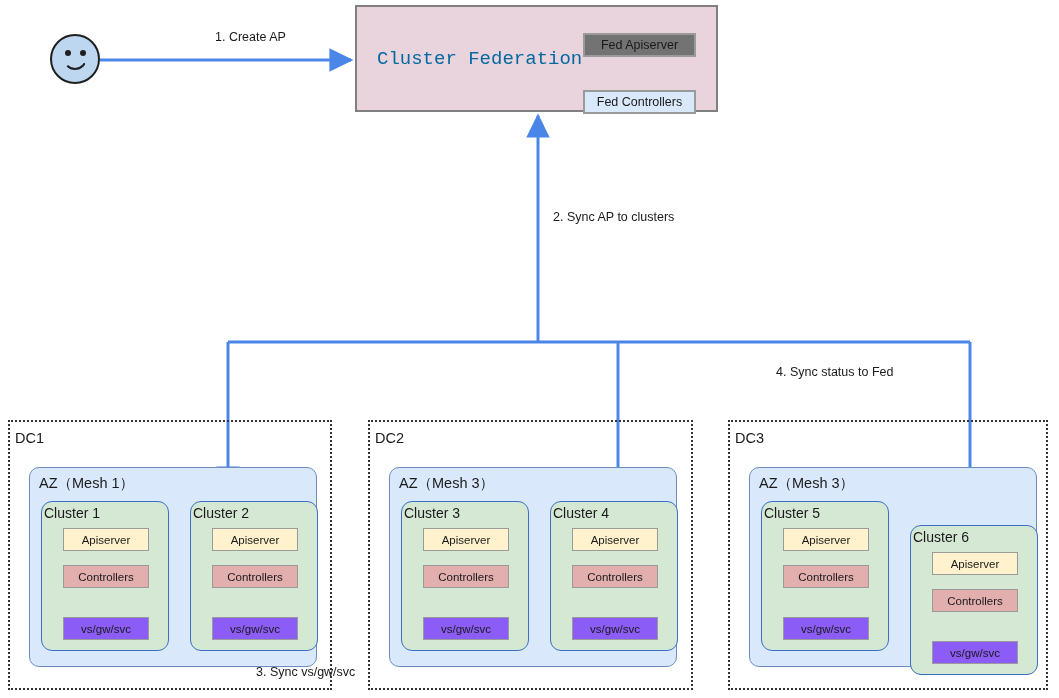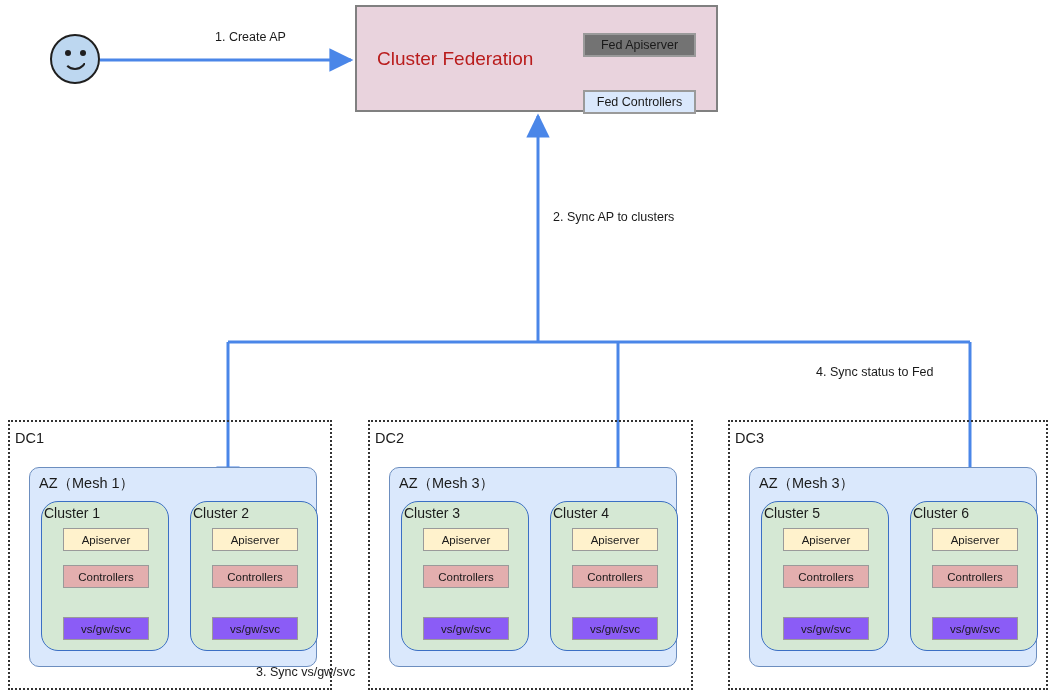--- a/index.html
+++ b/index.html
@@ -67,22 +67,23 @@
   .fed-box {
     left: 355px; top: 5px;
     width: 363px; height: 107px;
     background: #e9d3dd;
     border: 2px solid #808080;
   }
   .fed-title {
     position: absolute;
     left: 20px; top: 41px;
     font-size: 19px;
-    color: #b91c1c;
-    white-space: nowrap;
+    color: #0369a1;
+    white-space: nowrap;
+    font-family: Liberation Mono, monospace;
   }
   .fed-chip {
     position: absolute;
     width: 113px; height: 24px;
     border: 2px solid #9a9a9a;
     box-sizing: border-box;
     font-size: 12.5px;
     color: #1a1a1a;
     display: flex;
     align-items: center;
@@ -134,21 +135,21 @@
   }
 
   
   .cluster-box {
     position: absolute;
     top: 33px;
     width: 128px;
     height: 150px;
     background: #d5e8d4;
     border: 1.5px solid #3b6fc4;
-    border-radius: 17px;
+    border-radius: 11px;
     box-sizing: border-box;
   }
   .cluster-label {
     position: absolute;
     left: 2px; top: 3px;
     font-size: 14px;
     color: #1a1a1a;
     white-space: nowrap;
   }
   .c-chip {
@@ -209,21 +210,21 @@
 
   <div class="abs fed-box">
     <div class="fed-title">Cluster Federation</div>
     <div class="fed-chip apiserver">Fed Apiserver</div>
     <div class="fed-chip controllers">Fed Controllers</div>
   </div>
 
   <div class="flow-label" style="left:215px; top:30px;">1. Create AP</div>
   <div class="flow-label" style="left:553px; top:210px;">2. Sync AP to clusters</div>
   <div class="flow-label" style="left:256px; top:665px;">3. Sync vs/gw/svc</div>
-  <div class="flow-label" style="left:816px; top:365px;">4. Sync status to Fed</div>
+  <div class="flow-label" style="left:776px; top:365px;">4. Sync status to Fed</div>
 
   <div class="abs dc-box" style="left:8px; width:324px;">
     <div class="dc-label">DC1</div>
 
     <div class="az-box" style="left:19px; width:288px;">
       <div class="az-label">AZ（Mesh 1）</div>
 
       <div class="cluster-box" style="left:11px;">
         <div class="cluster-label">Cluster 1</div>
         <div class="c-chip apiserver">Apiserver</div>
@@ -268,21 +269,21 @@
     <div class="az-box" style="left:19px; width:288px;">
       <div class="az-label">AZ（Mesh 3）</div>
 
       <div class="cluster-box" style="left:11px;">
         <div class="cluster-label">Cluster 5</div>
         <div class="c-chip apiserver">Apiserver</div>
         <div class="c-chip controllers">Controllers</div>
         <div class="c-chip svc">vs/gw/svc</div>
       </div>
 
-      <div class="cluster-box" style="left:160px;">
+      <div class="cluster-box" style="left:160px;margin-top:24px;">
         <div class="cluster-label">Cluster 6</div>
         <div class="c-chip apiserver">Apiserver</div>
         <div class="c-chip controllers">Controllers</div>
         <div class="c-chip svc">vs/gw/svc</div>
       </div>
     </div>
   </div>
 
 </div>
 

